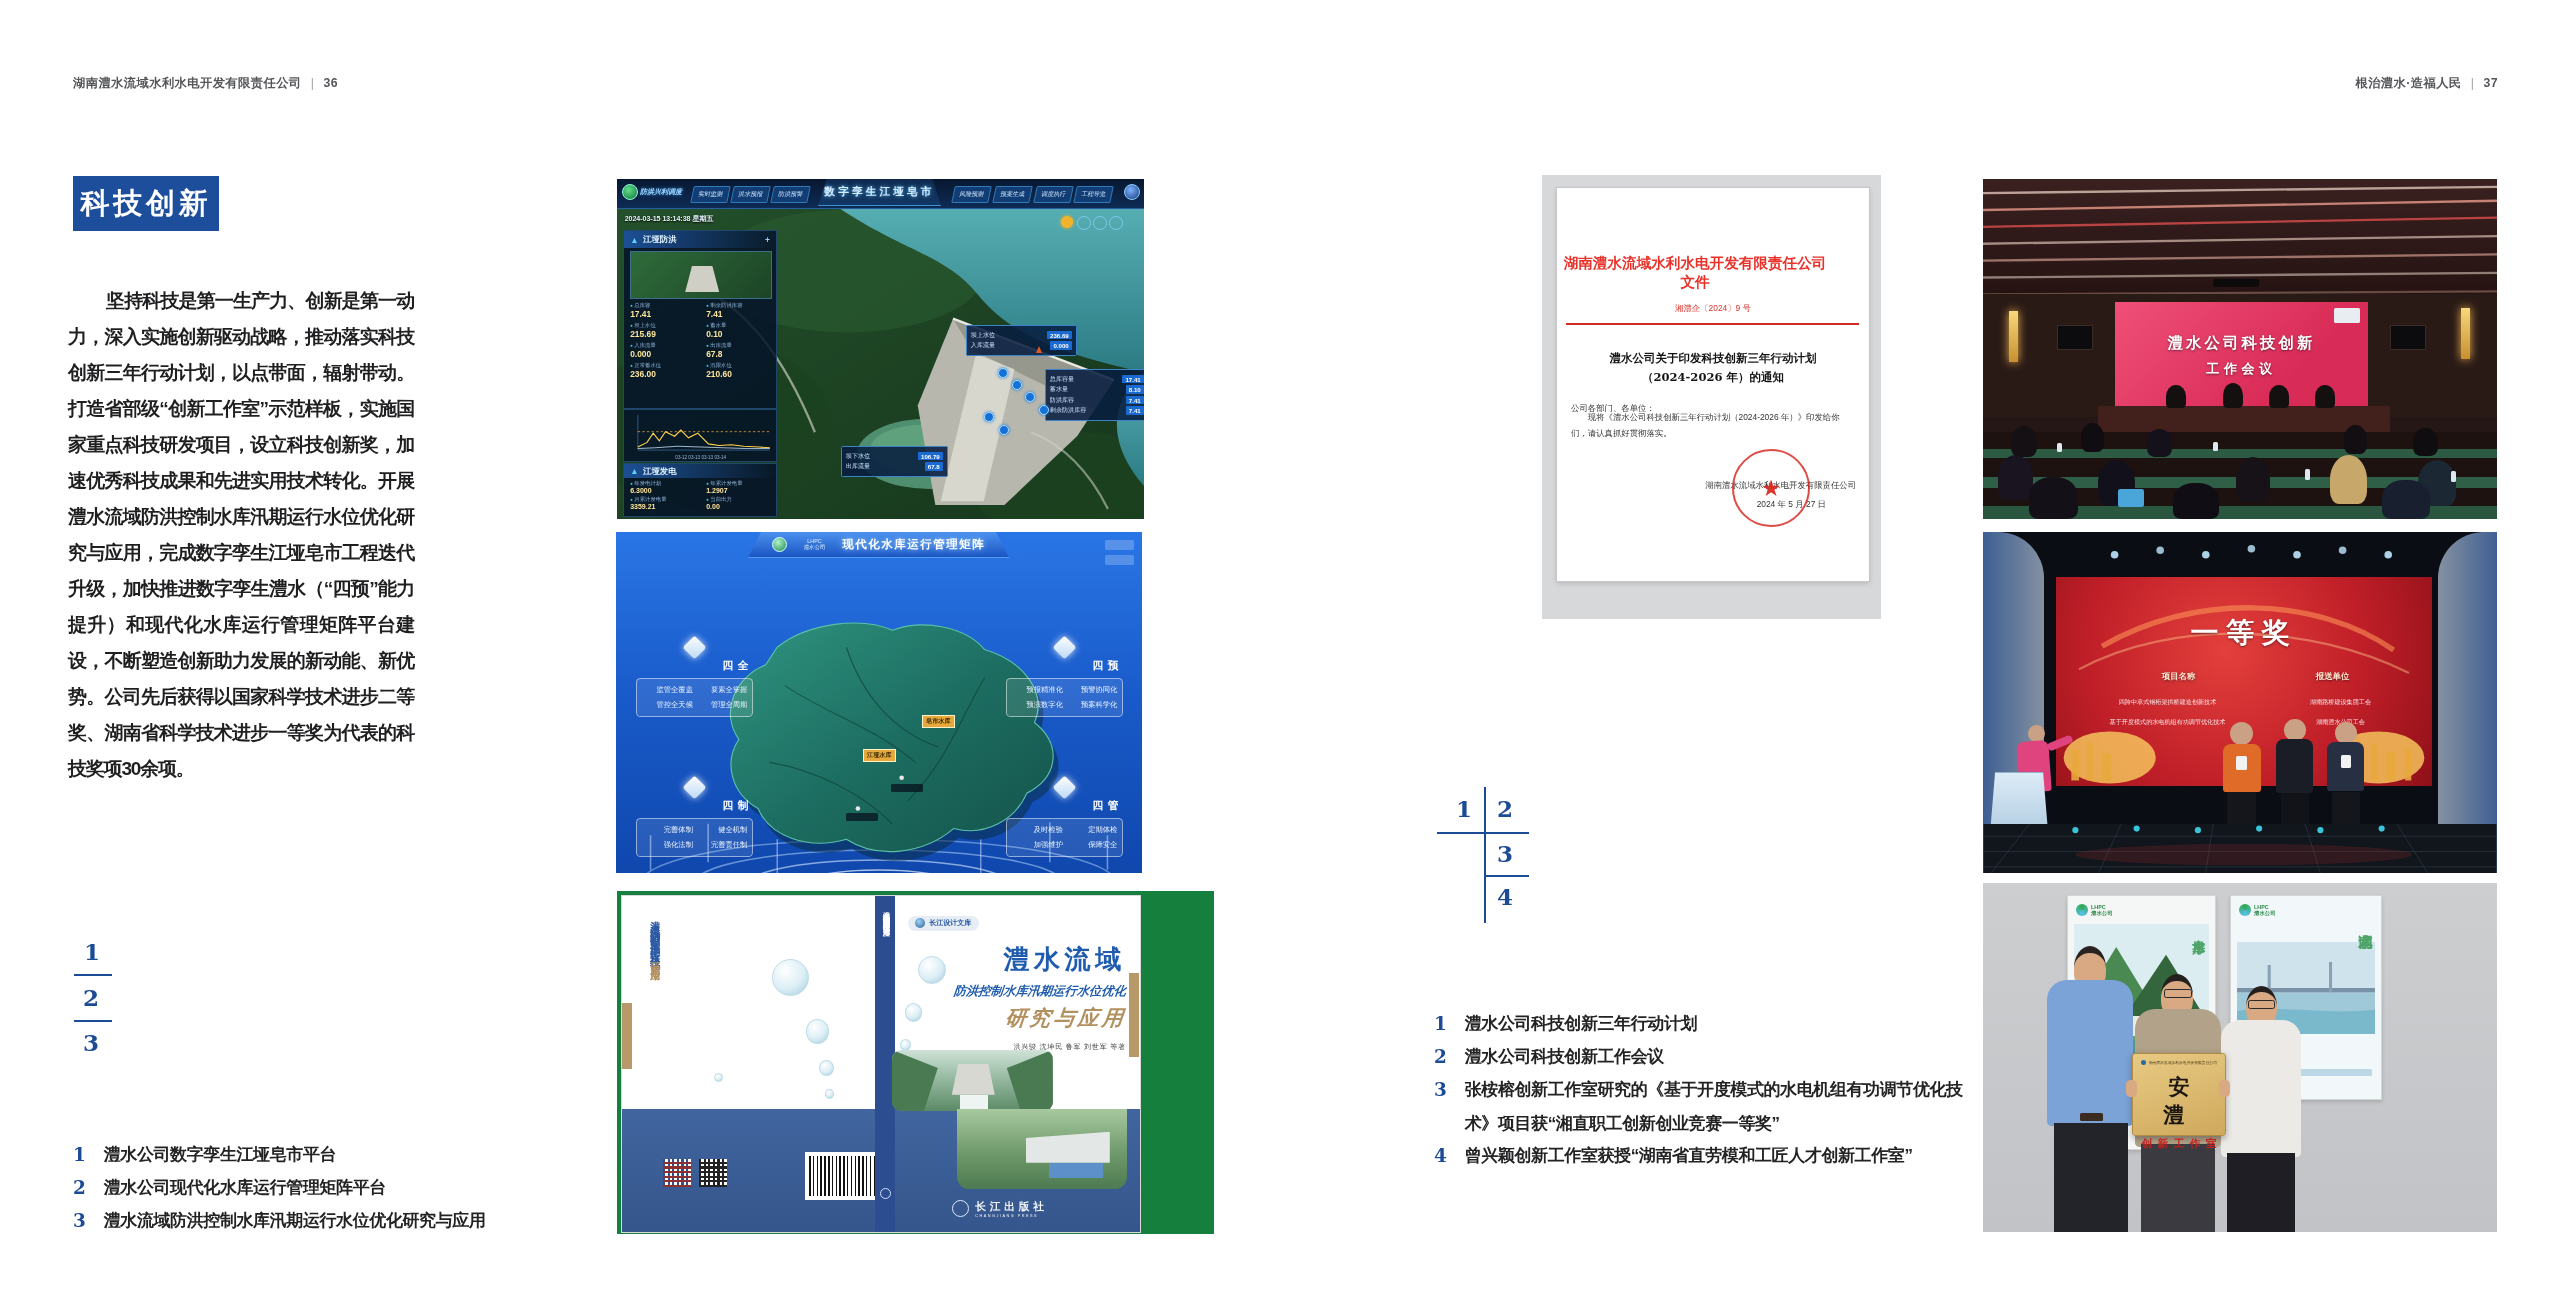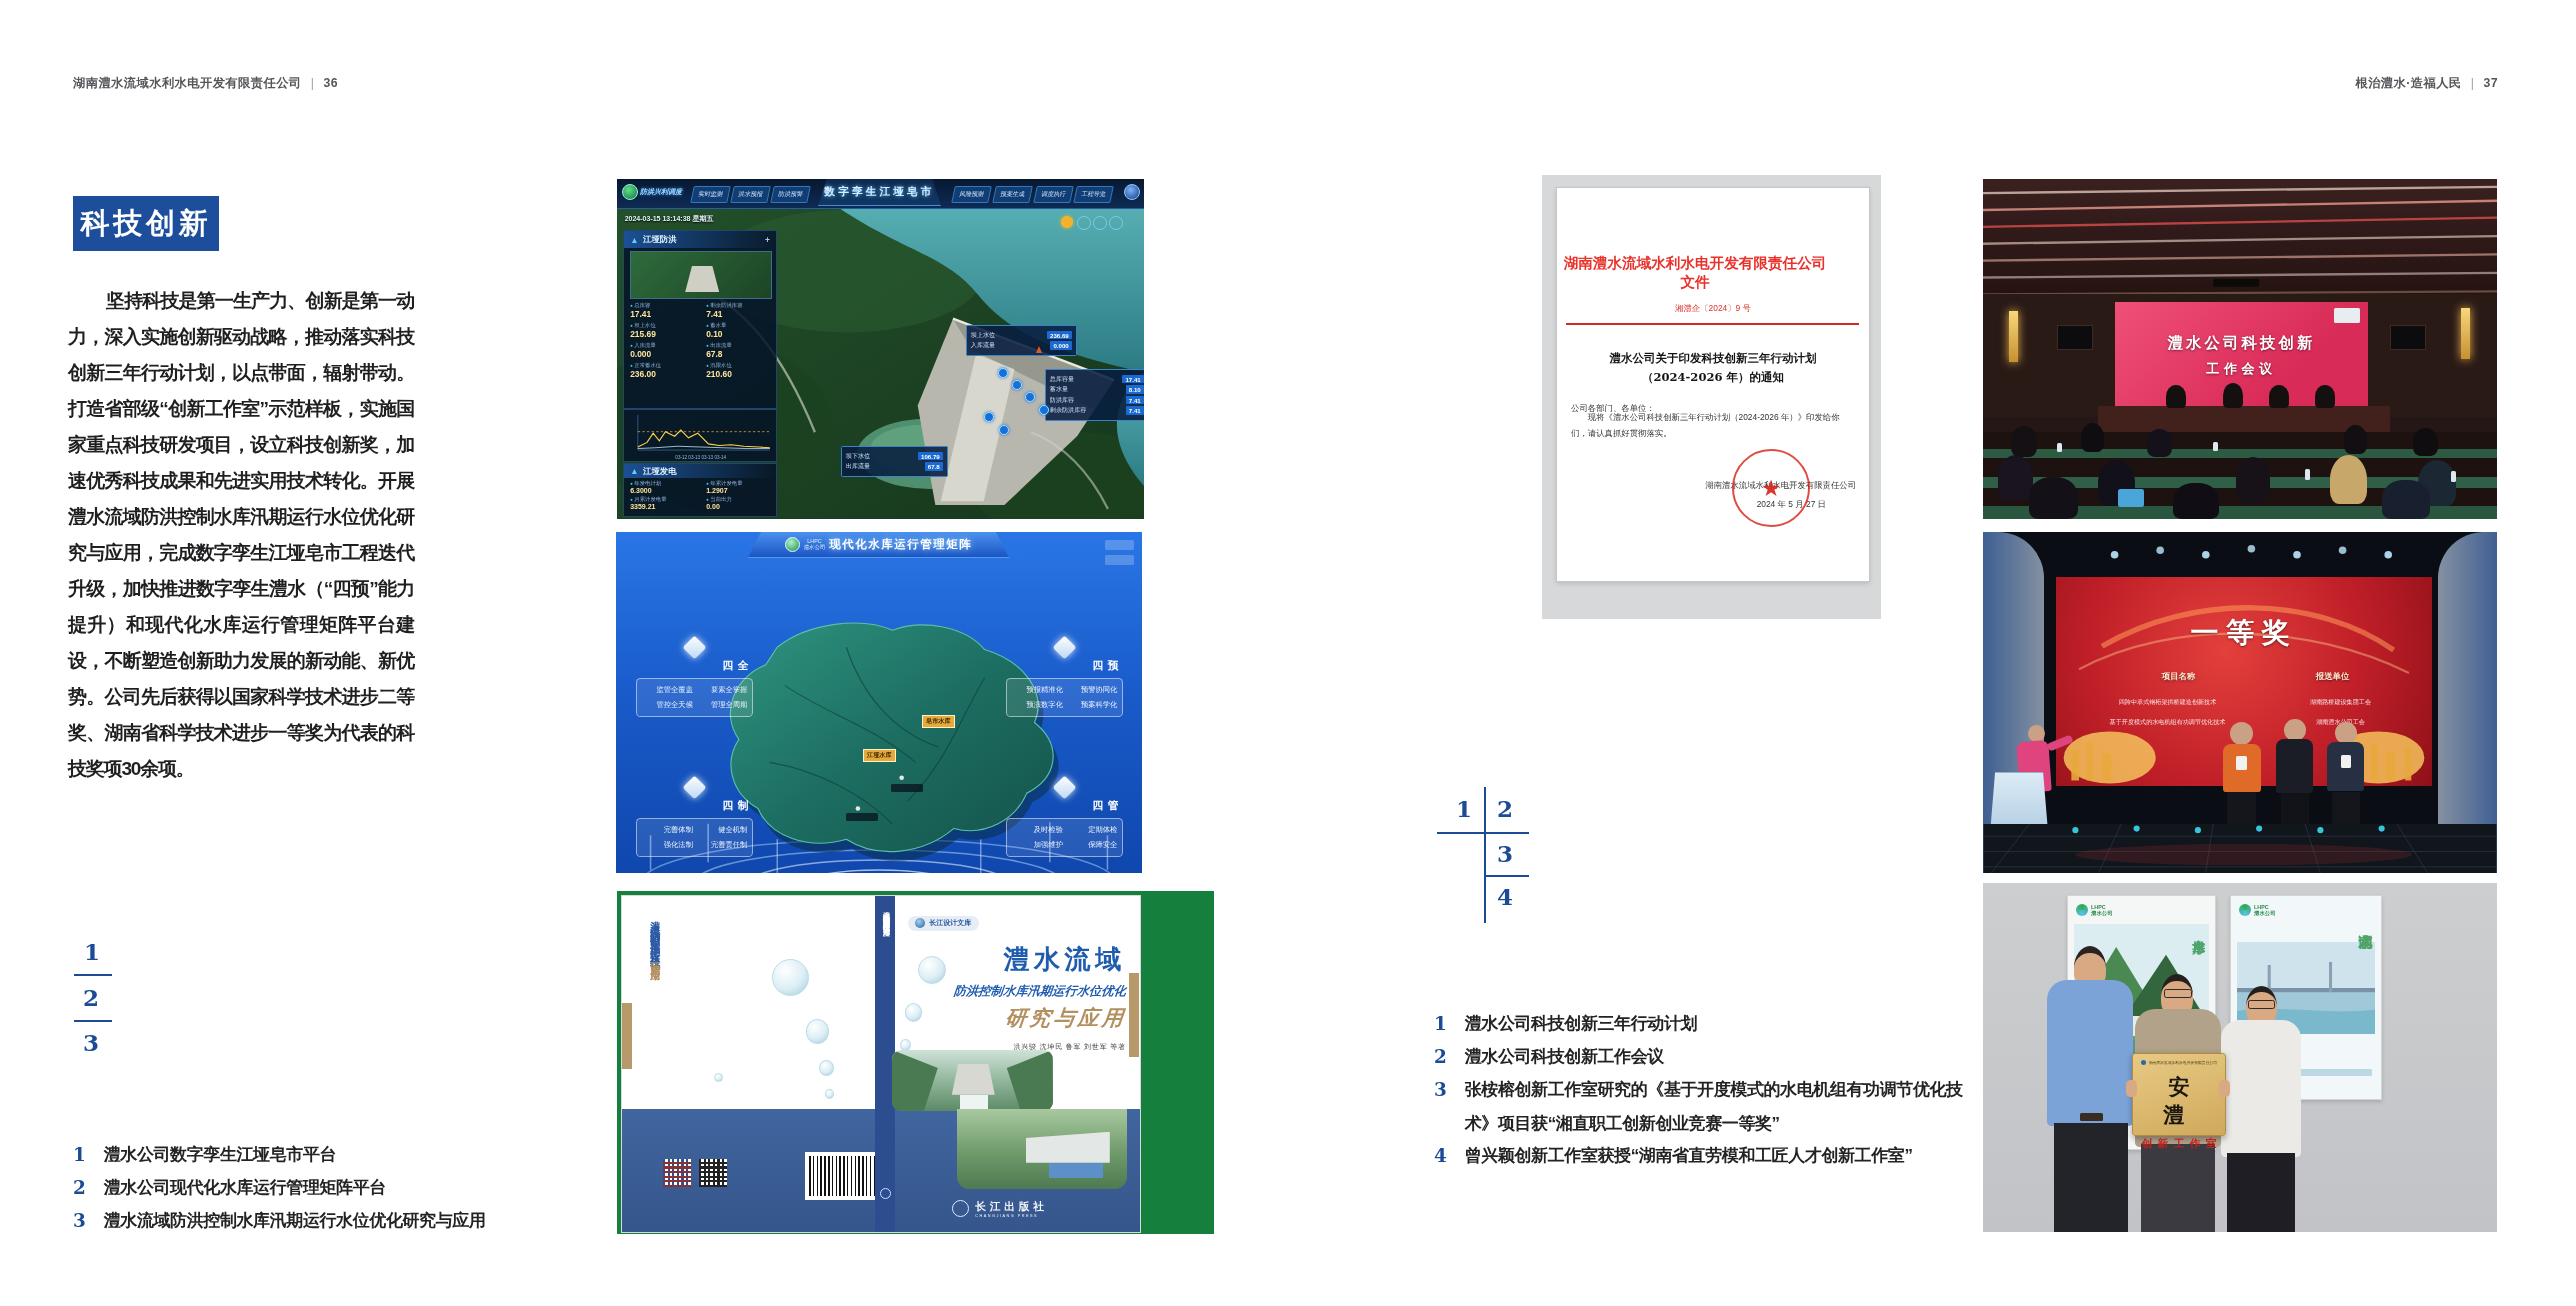--- a/index.html
+++ b/index.html
@@ -64,21 +64,21 @@
 
 <div id="spread">
 
   <div class="abs hdr" style="left:73px;top:75px">
     <span>湖南澧水流域水利水电开发有限责任公司</span><span class="sep">|</span><span>36</span>
   </div>
   <div class="abs hdr" style="right:78px;top:75px">
     <span>根治澧水·造福人民</span><span class="sep">|</span><span>37</span>
   </div>
 
-  <div class="abs sect" style="left:73px;top:196px;width:146px;height:55px">
+  <div class="abs sect" style="left:73px;top:176px;width:146px;height:55px">
     <span>科技创新</span>
   </div>
 
   <div class="abs para" style="left:68px;top:283px;width:346px">坚持科技是第一生产力、创新是第一动力，深入实施创新驱动战略，推动落实科技创新三年行动计划，以点带面，辐射带动。打造省部级“创新工作室”示范样板，实施国家重点科技研发项目，设立科技创新奖，加速优秀科技成果和先进实用技术转化。开展澧水流域防洪控制水库汛期运行水位优化研究与应用，完成数字孪生江垭皂市工程迭代升级，加快推进数字孪生澧水（“四预”能力提升）和现代化水库运行管理矩阵平台建设，不断塑造创新助力发展的新动能、新优势。公司先后获得以国家科学技术进步二等奖、湖南省科学技术进步一等奖为代表的科技奖项30余项。</div>
 
   <div class="abs mk" style="left:84px;top:938px">1</div>
   <div class="abs mkline" style="left:74px;top:974px;width:38px"></div>
   <div class="abs mk" style="left:83px;top:984px">2</div>
   <div class="abs mkline" style="left:74px;top:1020px;width:38px"></div>
   <div class="abs mk" style="left:83px;top:1029px">3</div>
@@ -299,21 +299,21 @@
         <path d="M220,200 C280,240 330,250 390,300"></path>
         <path d="M300,150 C320,210 360,260 420,280"></path>
         <path d="M480,190 C450,240 430,300 380,350"></path>
         <path d="M200,300 C260,310 320,340 360,380"></path>
       </g>
       <circle cx="420" cy="245" r="4" fill="#ffd76a"></circle>
         <circle cx="350" cy="290" r="4" fill="#ffd76a"></circle>
       <circle cx="372" cy="320" r="3" fill="#e8e8e8"></circle>
         <circle cx="315" cy="360" r="3" fill="#e8e8e8"></circle>
     </svg>
-    <div class="abs" style="left:132px;top:0;width:261px;height:24.6px;background:linear-gradient(rgba(80,150,240,.85),rgba(25,80,190,.85));clip-path:polygon(5% 0,95% 0,100% 100%,0 100%);display:flex;align-items:center;justify-content:center;gap:4px;border-bottom:1.5px solid #7fc2ff">
+    <div class="abs" style="left:132px;top:0;width:261px;height:24.6px;background:linear-gradient(rgba(80,150,240,.85),rgba(25,80,190,.85));clip-path:polygon(5% 0,95% 0,100% 100%,0 100%);display:flex;align-items:center;justify-content:center;gap:17px;border-bottom:1.5px solid #7fc2ff">
       <span style="width:13px;height:13px;border-radius:50%;background:radial-gradient(circle at 38% 32%,#aef3c8,#1d8a4e);border:0.8px solid #dff"></span>
       <span style="color:#dff1ff;font-size:5.4px;line-height:6.1px;text-align:center"><span>LHPC</span><br><span>澧水公司</span></span>
       <span style="color:#fff;font-size:11.5px;font-weight:700;letter-spacing:1.5px;text-shadow:0 0 6.1px #9cd2ff">现代化水库运行管理矩阵</span>
     </div>
     <div class="abs" style="right:7.7px;top:7.7px;width:29px;height:10px;background:rgba(255,255,255,.22);border-radius:1.5px"></div>
     <div class="abs" style="right:7.7px;top:23px;width:29px;height:10px;background:rgba(255,255,255,.22);border-radius:1.5px"></div>
 
     <div class="mgroup" style="left:20px;top:107px">
       <div class="micon"></div>
       <div class="mgname">四全</div>

